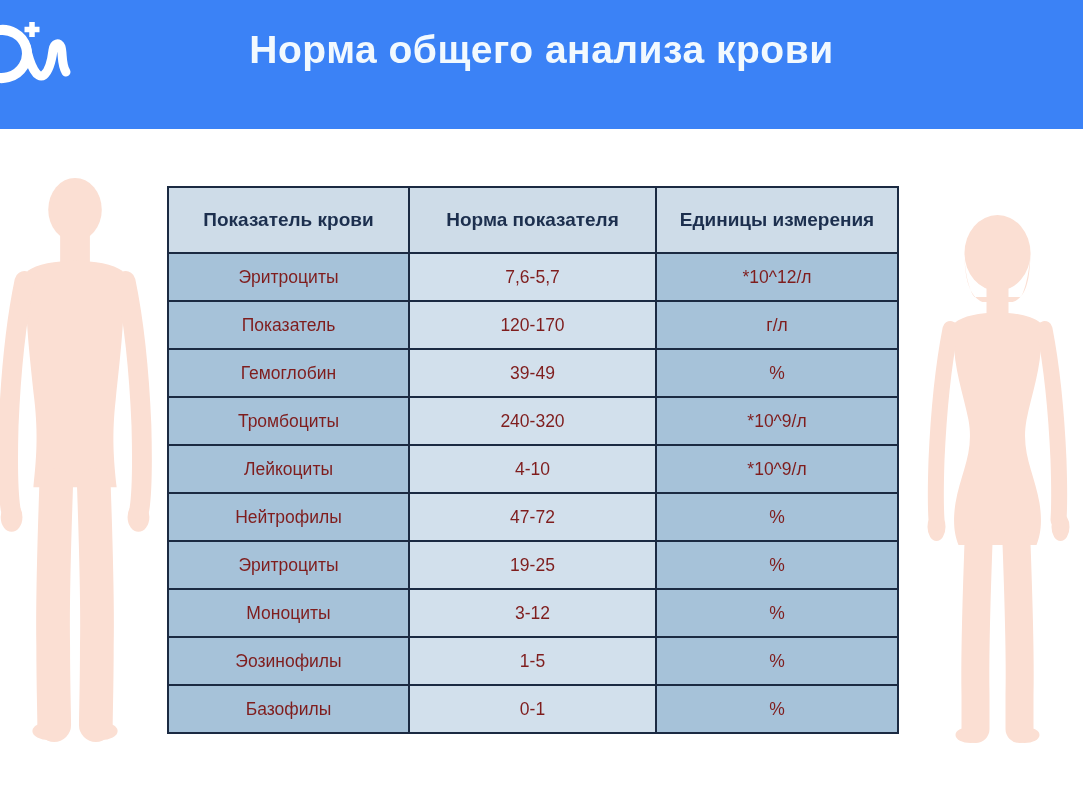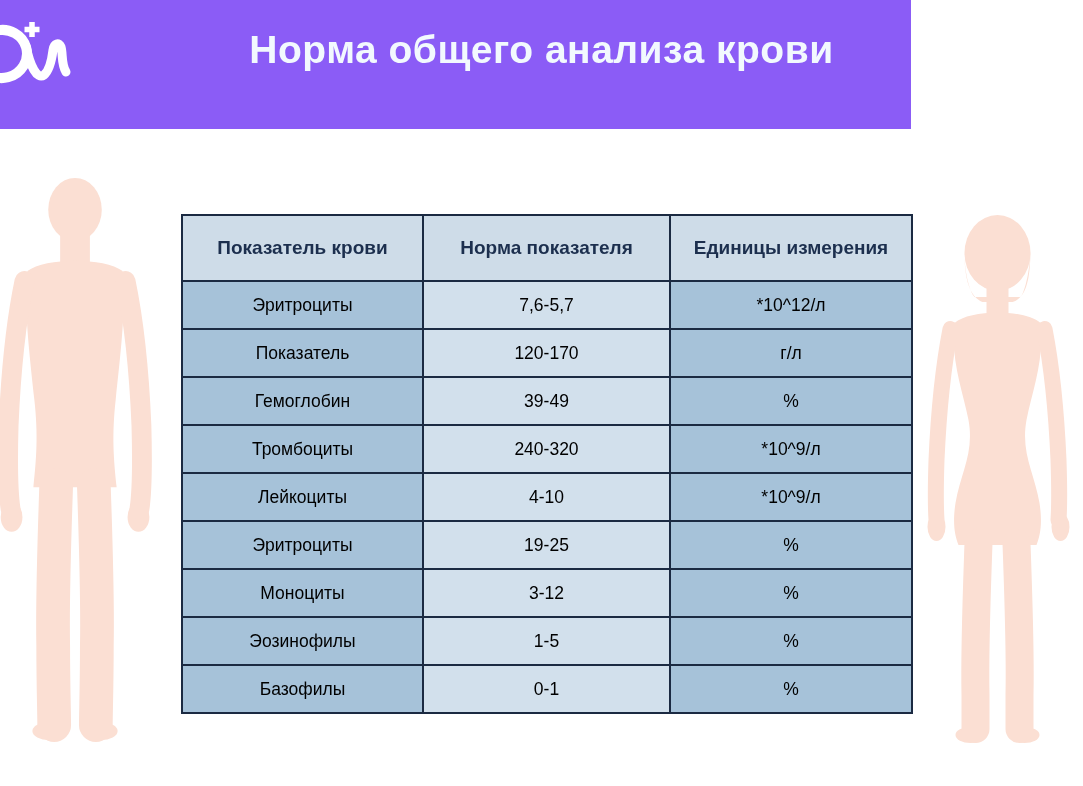--- a/index.html
+++ b/index.html
@@ -3,55 +3,55 @@
 <meta charset="utf-8">
 <style>
   html,body{margin:0;padding:0;}
   body{
     width:1083px;height:786px;position:relative;overflow:hidden;
     background:#ffffff;
     font-family:"Liberation Sans","DejaVu Sans",sans-serif;
   }
   
   .topbar{
-    position:absolute;left:0;top:0;width:911px;height:129px;
-    background:#8b5cf6;
+    position:absolute;left:0;top:0;width:1083px;height:129px;
+    background:#3b82f6;
   }
   .title{
     position:absolute;left:0;top:28px;width:1083px;
     text-align:center;
     font-size:39px;font-weight:bold;color:#f2f9fe;
     letter-spacing:0.5px;
   }
   .logo{
     position:absolute;left:0;top:0;width:120px;height:130px;
   }
   
   .silhouette{position:absolute;pointer-events:none;}
   .sil-male{left:-6px;top:170px;width:166px;height:575px;}
   .sil-female{left:912px;top:205px;width:171px;height:540px;}
   
   table.blood{
-    position:absolute;left:181px;top:186px;
-    border-collapse:collapse;table-layout:fixed;margin-top:28px;
+    position:absolute;left:167px;top:186px;
+    border-collapse:collapse;table-layout:fixed;
   }
   table.blood col.c1{width:241px;}
   table.blood col.c2{width:247px;}
   table.blood col.c3{width:242px;}
   table.blood th,table.blood td{
     border:2px solid #1b2a42;
     text-align:center;vertical-align:middle;
     padding:0 4px;
   }
   table.blood th{
     height:64px;background:#cedce8;
     font-size:19px;font-weight:bold;color:#1c2f4e;
   }
   table.blood td{
-    height:46px;font-size:17.5px;color:#000000;
+    height:46px;font-size:17.5px;color:#7f1d1d;
   }
   table.blood td:nth-child(1),table.blood td:nth-child(3){background:#a6c2d9;}
   table.blood td:nth-child(2){background:#d2e0ec;}
 </style>
 </head>
 <body>
 
 <div class="topbar">
   <svg class="logo" viewBox="0 0 120 130" xmlns="http://www.w3.org/2000/svg" aria-hidden="true">
 
@@ -141,20 +141,25 @@
         <td>Тромбоциты</td>
         <td>240-320</td>
         <td>*10^9/л</td>
       </tr>
       <tr>
         <td>Лейкоциты</td>
         <td>4-10</td>
         <td>*10^9/л</td>
       </tr>
       <tr>
+        <td>Нейтрофилы</td>
+        <td>47-72</td>
+        <td>%</td>
+      </tr>
+      <tr>
         <td>Эритроциты</td>
         <td>19-25</td>
         <td>%</td>
       </tr>
       <tr>
         <td>Моноциты</td>
         <td>3-12</td>
         <td>%</td>
       </tr>
       <tr>

